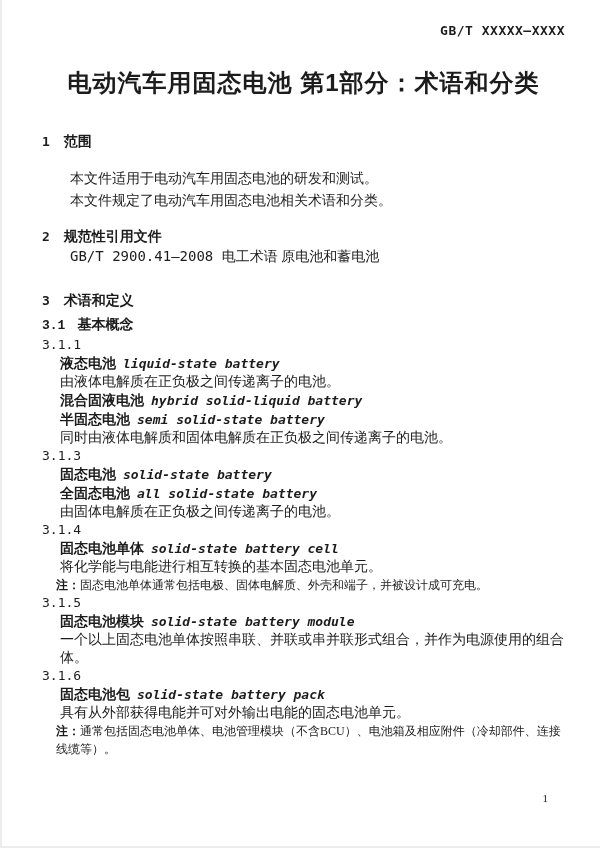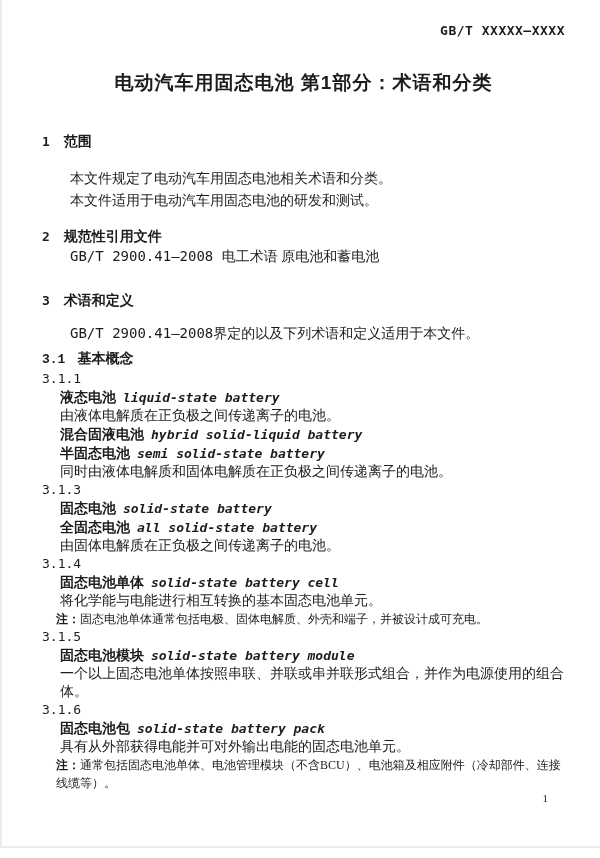--- a/index.html
+++ b/index.html
@@ -21,21 +21,21 @@
     font-family: "DejaVu Sans Mono", monospace;
     font-size: 13px;
     font-weight: bold;
     line-height: 14px;
     letter-spacing: 0.5px;
   }
   .doc-title {
     margin-top: 32px;
     text-align: center;
     font-family: "Liberation Sans", sans-serif;
-    font-size: 19px;
+    font-size: 24px;
     font-weight: bold;
     line-height: 26px;
     letter-spacing: 1px;
   }
   .sec-heading {
     font-family: "Liberation Sans", sans-serif;
     font-size: 14px;
     font-weight: bold;
     line-height: 18px;
   }
@@ -139,38 +139,35 @@
 <div class="page">
 
   <div class="doc-header">GB/T XXXXX—XXXX</div>
 
   <div class="doc-title">电动汽车用固态电池 第1部分：术语和分类</div>
 
   <div class="sec-heading h1-heading">
     <span class="sec-num">1</span><span>范围</span>
   </div>
   <div class="scope-block">
+    <p class="body-para">本文件适用于电动汽车用固态电池的研发和测试。</p>
     <p class="body-para">本文件规定了电动汽车用固态电池相关术语和分类。</p>
-    <p class="body-para">本文件适用于电动汽车用固态电池的研发和测试。</p>
   </div>
 
   <div class="sec-heading h2-heading">
     <span class="sec-num">2</span><span>规范性引用文件</span>
   </div>
   <p class="ref-line">
     <span>GB/T 2900.41—2008</span>
     <span class="ref-zh">电工术语 原电池和蓄电池</span>
   </p>
 
   <div class="sec-heading h3-heading">
     <span class="sec-num">3</span><span>术语和定义</span>
   </div>
-  <p class="intro-line">
-    <span class="ref-code">GB/T 2900.41—2008</span><span>界定的以及下列术语和定义适用于本文件。</span>
-  </p>
   <div class="sub-heading">
     <span class="sec-num">3.1</span><span class="sub-title">基本概念</span>
   </div>
 
   <div class="terms">
 
     <div>
       <div class="term-num">3.1.1</div>
       <div class="term-line">
         <span class="term-zh">液态电池</span><span class="term-en">liquid-state battery</span>

